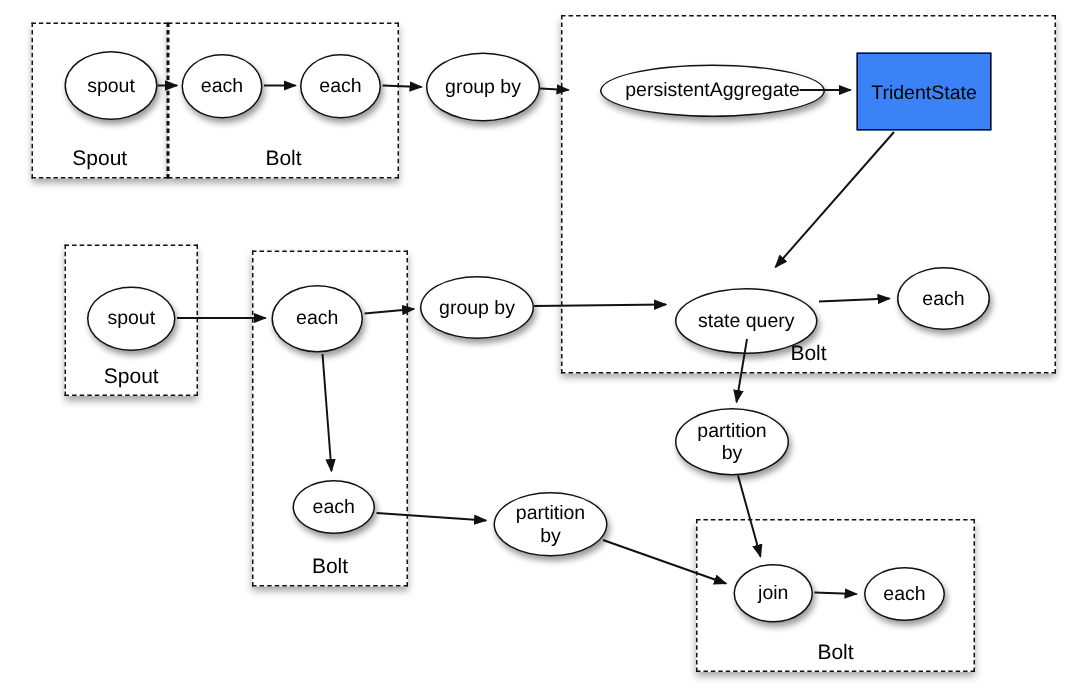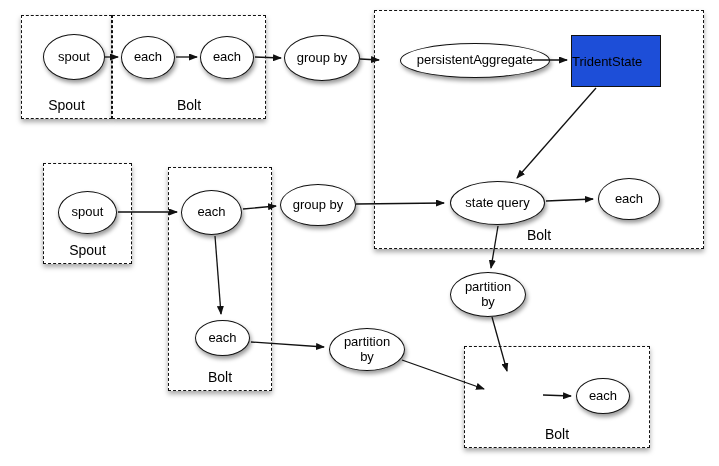--- a/index.html
+++ b/index.html
@@ -39,22 +39,22 @@
     line-height:1.1;
     z-index:2;
     box-sizing:border-box;
   }
   .node span{display:inline-block;}
   .node.two-line span{max-width:50px;}
   
   .rect-node{
     position:absolute;
     border:1.4px solid #111;
-    background:#1d4ed8;
-    display:flex;align-items:center;justify-content:flex-start;
+    background:#3b82f6;
+    display:flex;align-items:center;justify-content:center;
     font-size:13px;
     z-index:2;
     box-sizing:border-box;
   }
   
   #edges{
     position:absolute;left:0;top:0;
     width:719px;height:466px;
     z-index:3;
     pointer-events:none;
@@ -96,21 +96,21 @@
     </div>
   <div class="node" style="left:284px;top:35px;width:76px;height:46px;">
       <span>group by</span>
     </div>
   <div class="node" style="left:400px;top:43px;width:150px;height:35px;">
       <span>persistentAggregate</span>
     </div>
   <div class="rect-node" style="left:571px;top:35px;width:90px;height:52px;">
       <span>TridentState</span>
     </div>
-  <div class="node" style="left:450px;top:181px;width:95px;height:44px;">
+  <div class="node" style="left:450px;top:192px;width:95px;height:44px;">
       <span>state query</span>
     </div>
   <div class="node" style="left:598px;top:178px;width:62px;height:42px;">
       <span>each</span>
     </div>
   <div class="node" style="left:58px;top:191px;width:59px;height:43px;">
       <span>spout</span>
     </div>
   <div class="node" style="left:181px;top:190px;width:61px;height:45px;">
       <span>each</span>
@@ -119,20 +119,23 @@
       <span>group by</span>
     </div>
   <div class="node" style="left:195px;top:320px;width:55px;height:36px;">
       <span>each</span>
     </div>
   <div class="node two-line" style="left:329px;top:328px;width:76px;height:43px;">
       <span>partition by</span>
     </div>
   <div class="node two-line" style="left:450px;top:272px;width:76px;height:45px;">
       <span>partition by</span>
+    </div>
+  <div class="node" style="left:489px;top:376px;width:53px;height:39px;">
+      <span>join</span>
     </div>
   <div class="node" style="left:576px;top:378px;width:54px;height:36px;">
       <span>each</span>
     </div>
 
   <svg id="edges" xmlns="http://www.w3.org/2000/svg">
     <defs>
       <marker id="arrow" markerWidth="9" markerHeight="7" refX="8" refY="3.5" orient="auto" markerUnits="userSpaceOnUse">
         <path d="M0,0 L9,3.5 L0,7 Z" fill="#111"></path>
       </marker>

